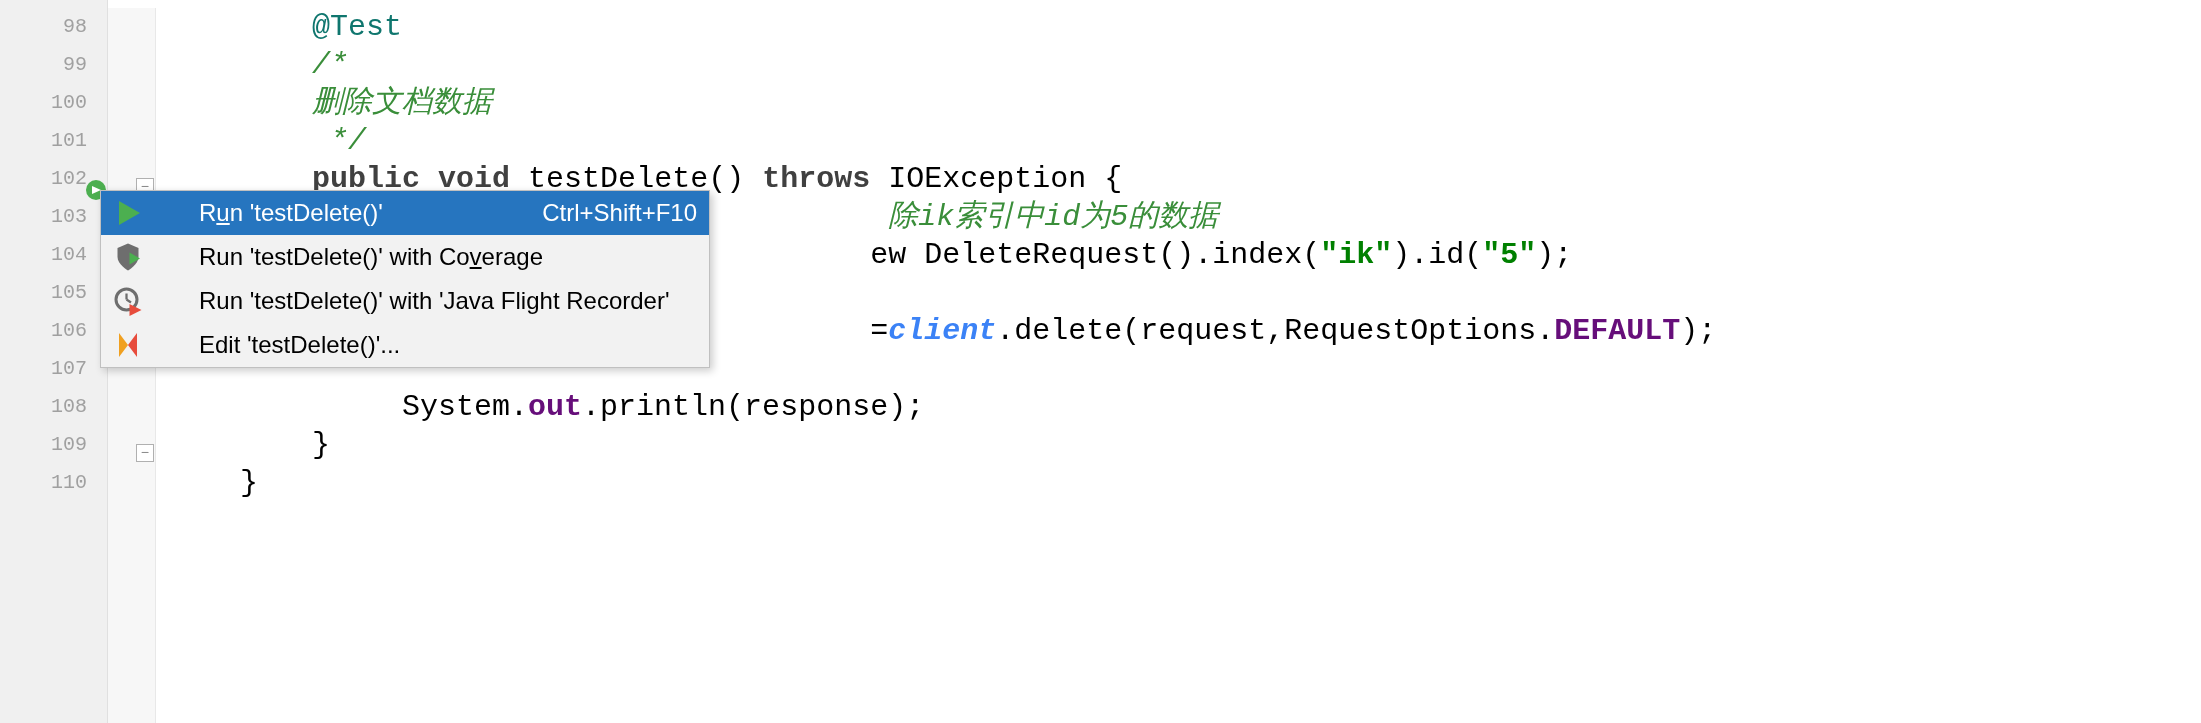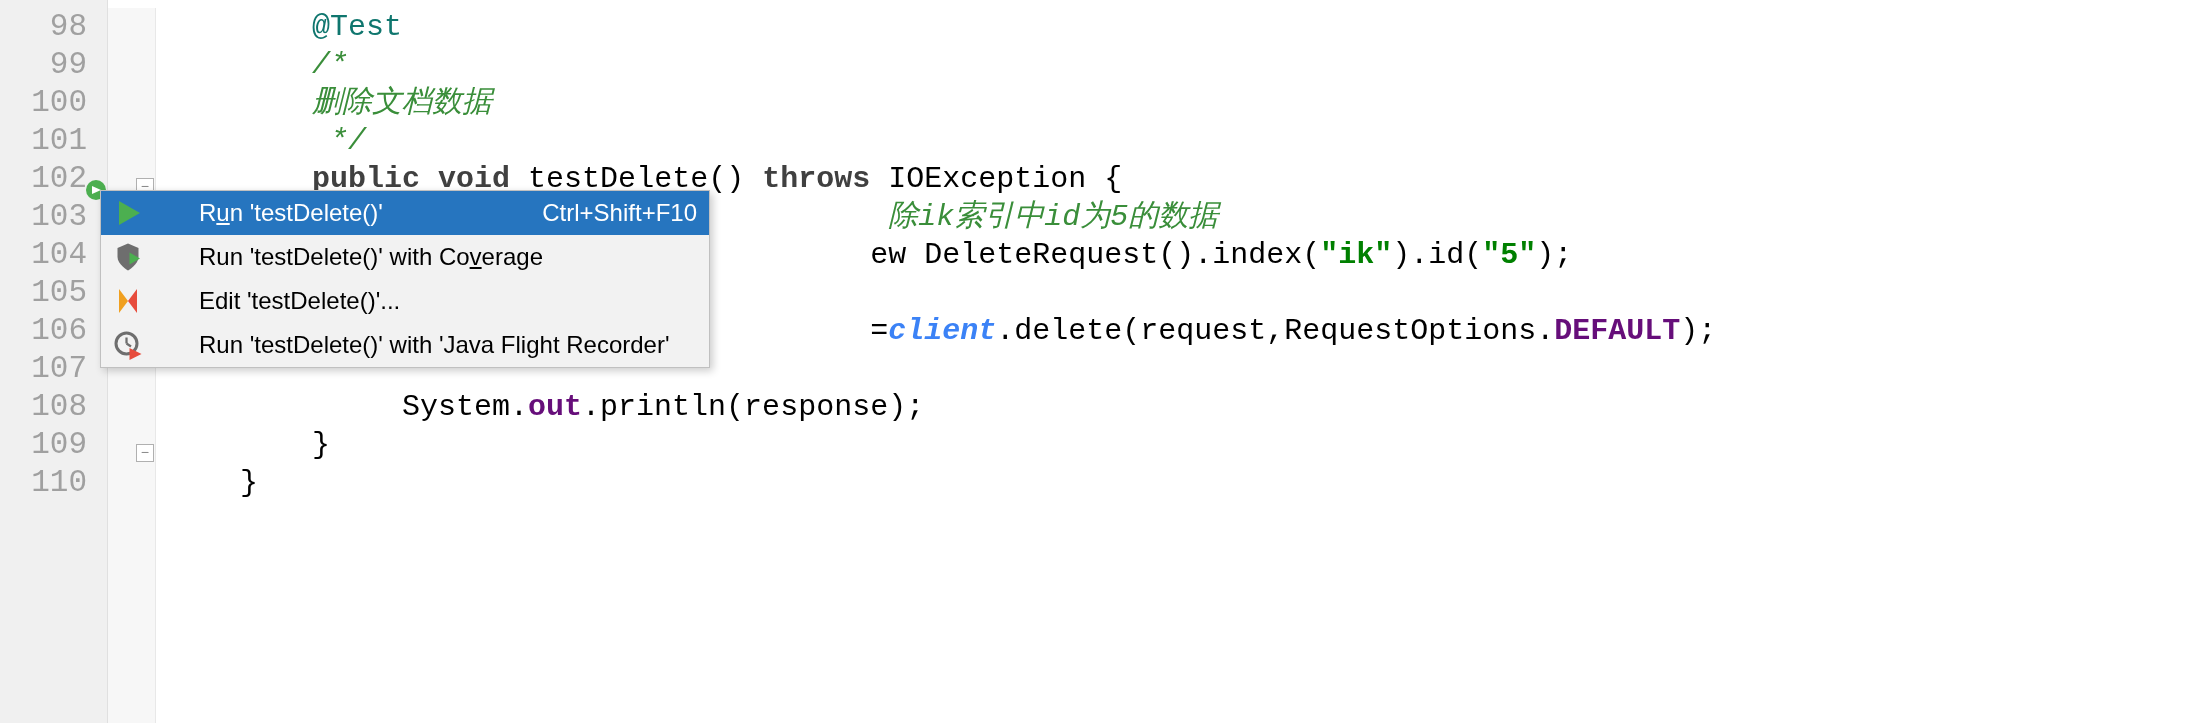--- a/index.html
+++ b/index.html
@@ -21,21 +21,21 @@
       flex-shrink: 0;
       border-right: 1px solid #e0e0e0;
       padding-top: 8px;
     }
     .gutter-line {
       height: 38px;
       line-height: 38px;
       text-align: right;
       padding-right: 20px;
       color: #a0a0a0;
-      font-size: 31px;
+      font-size: 20px;
       position: relative;
     }
     .gutter-icon-area {
       position: absolute;
       left: 108px;
       top: 8px;
       width: 48px;
       height: 100%;
       background: #f7f7f7;
       border-right: 1px solid #e8e8e8;
@@ -187,31 +187,31 @@
         <svg viewBox="0 0 20 20">
             <path d="M10 1 L17 4 L17 10 C17 15 10 19 10 19 C10 19 3 15 3 10 L3 4 Z" fill="#6e6e6e"></path>
             <path d="M8 13 L15 17 L8 21 Z" transform="translate(3,-6)" fill="#4caf50"></path>
           </svg>
       </span>
       <span class="menu-label"><span>Run 'testDelete()' with Co</span><span class="underline">v</span><span>erage</span></span>
     </div>
     <div class="menu-item">
       <span class="menu-icon">
         <svg viewBox="0 0 20 20">
-            <path d="M4 2 L4 18 L10 10 Z" fill="#f0a020"></path>
-            <path d="M16 2 L16 18 L10 10 Z" fill="#e74c3c"></path>
-          </svg>
-      </span>
-      <span class="menu-label">Edit 'testDelete()'...</span>
-    </div>
-    <div class="menu-item">
-      <span class="menu-icon">
-        <svg viewBox="0 0 20 20">
             <circle cx="9" cy="9" r="7" fill="none" stroke="#6e6e6e" stroke-width="2"></circle>
             <line x1="9" y1="9" x2="9" y2="5" stroke="#6e6e6e" stroke-width="1.5"></line>
             <line x1="9" y1="9" x2="12" y2="11" stroke="#6e6e6e" stroke-width="1.5"></line>
             <path d="M11 12 L19 16 L11 20 Z" fill="#e74c3c"></path>
           </svg>
       </span>
       <span class="menu-label">Run 'testDelete()' with 'Java Flight Recorder'</span>
     </div>
+    <div class="menu-item">
+      <span class="menu-icon">
+        <svg viewBox="0 0 20 20">
+            <path d="M4 2 L4 18 L10 10 Z" fill="#f0a020"></path>
+            <path d="M16 2 L16 18 L10 10 Z" fill="#e74c3c"></path>
+          </svg>
+      </span>
+      <span class="menu-label">Edit 'testDelete()'...</span>
+    </div>
   </div>
 </div>
 
 </body></html>

